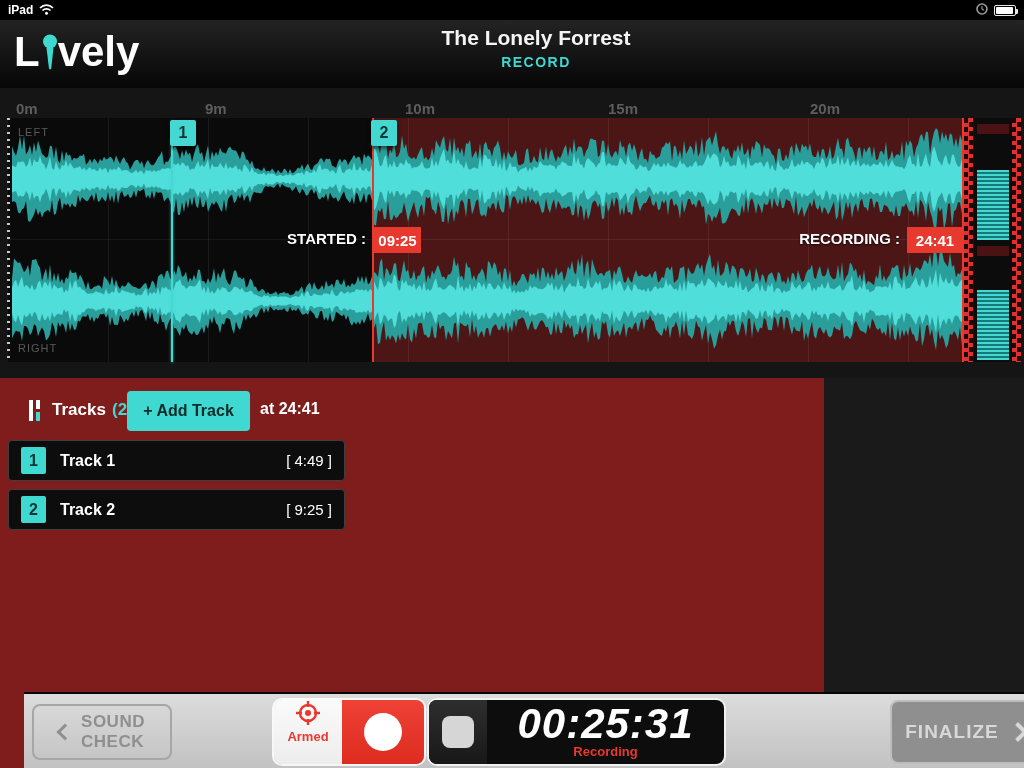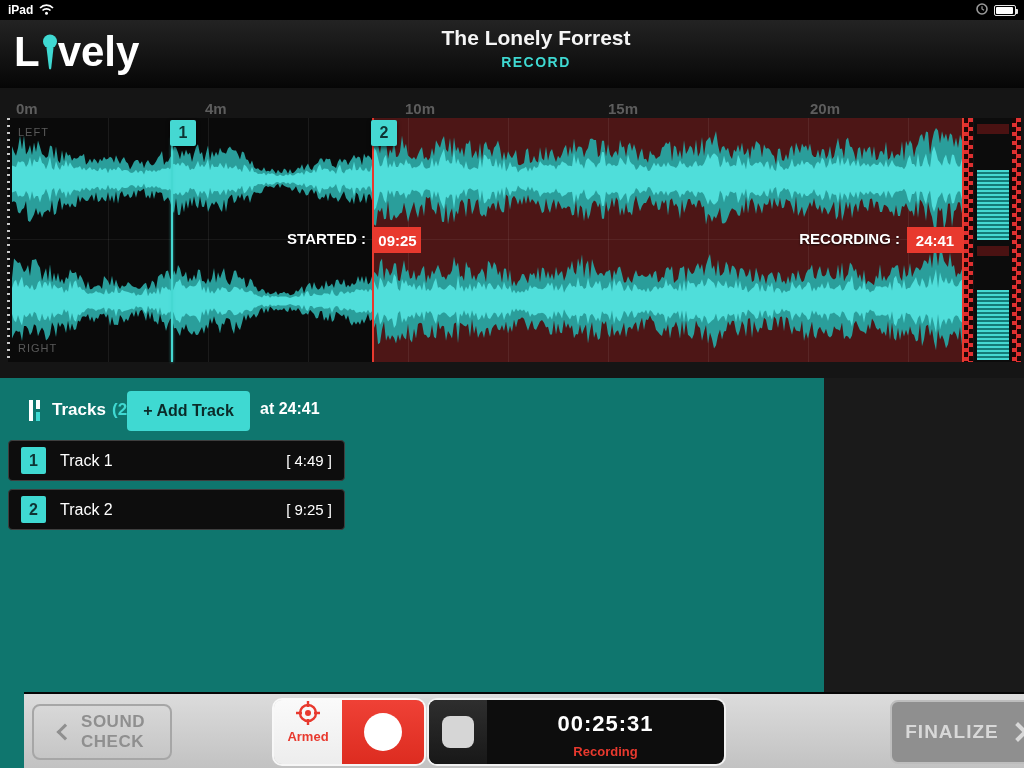--- a/index.html
+++ b/index.html
@@ -1,18 +1,18 @@
 <!DOCTYPE html>
 <html><head>
 <meta charset="utf-8">
 <style>
   * { margin:0; padding:0; box-sizing:border-box; }
   html,body { width:1024px; height:768px; background:#1a1a1a; overflow:hidden;
               font-family:"Liberation Sans", sans-serif; }
-  .app { position:relative; width:824px; height:768px; background:#0f766e; }
+  .app { position:relative; width:824px; height:768px; background:#7f1d1d; }
 
   
   .statusbar { position:absolute; left:0; top:0; width:1024px; height:20px; background:#000;
                display:flex; align-items:center; justify-content:space-between; padding:0 8px; }
   .sb-left, .sb-right { display:flex; align-items:center; gap:6px; }
   .sb-device { color:#fff; font-size:12px; font-weight:700; }
   .battery { width:22px; height:11px; border:1px solid #e8e8e8; border-radius:2px; position:relative; }
   .battery .fill { position:absolute; left:1px; top:1px; bottom:1px; width:17px; background:#fff; border-radius:1px; }
   .battery .nub { position:absolute; right:-3px; top:3px; width:2px; height:5px; background:#e8e8e8; border-radius:0 1px 1px 0; }
 
@@ -64,21 +64,21 @@
   .tracks-count { position:absolute; left:112px; top:12px; color:#3fd9d2; font-size:17px; font-weight:700; }
   .add-track-btn { position:absolute; left:127px; top:3px; width:123px; height:40px; background:#3fd9d2;
                    border:none; border-radius:4px; color:#0b2b29; font-size:16px; font-weight:700; cursor:pointer; }
   .at-label { position:absolute; left:260px; top:12px; color:#fff; font-size:16px; font-weight:700; }
 
   
   .track-row { position:absolute; left:8px; width:337px; height:41px; background:#0d0d0d;
                border:1px solid #3e3e3e; border-radius:4px; display:flex; align-items:center; padding:0 12px; }
   .track-row .num { width:25px; height:27px; background:#3fd9d2; border-radius:2px; color:#0e3434;
                     font-size:16px; font-weight:700; display:flex; align-items:center; justify-content:center; margin-right:14px; }
-  .track-row .tname { color:#fff; font-size:16px; font-weight:400; flex:1; }
+  .track-row .tname { color:#fff; font-size:16px; font-weight:700; flex:1; }
   .track-row .tdur { color:#fff; font-size:15px; font-weight:400; }
 
   
   .transport { position:absolute; left:4px; top:692px; width:1024px; height:76px;
                background:linear-gradient(#dcdcdc,#c2c2c2); border-top:2px solid #050505;margin-left:20px; }
   .sound-check { position:absolute; left:8px; top:10px; width:140px; height:56px; background:transparent;
                  border:2px solid #a6a6a6; border-radius:8px; color:#8f8f8f; font-size:17px; font-weight:700;
                  display:flex; align-items:center; justify-content:center; gap:10px; cursor:pointer;
                  font-family:"Liberation Sans", sans-serif; letter-spacing:0.5px; }
   .chev { width:12px; height:12px; border-left:3px solid currentColor; border-bottom:3px solid currentColor; display:inline-block; }
@@ -92,21 +92,21 @@
   .armed-label { color:#e8392e; font-size:13px; font-weight:600; }
   .record-pane { width:82px; height:64px; background:linear-gradient(#ef4136,#dd2c20); border:none;
                  display:flex; align-items:center; justify-content:center; cursor:pointer; }
   .record-dot { width:38px; height:38px; border-radius:50%; background:#fff; }
   .timer-panel { position:absolute; left:405px; top:6px; width:295px; height:64px; background:#0d0d0d;
                  border-radius:8px; box-shadow:0 0 0 2px #f2f2f2; display:flex; overflow:hidden; }
   .stop-pane { width:58px; height:64px; background:linear-gradient(#2e2e2e,#181818); display:flex;
                align-items:center; justify-content:center; border:none; cursor:pointer; }
   .stop-square { width:32px; height:32px; background:#d6d6d6; border-radius:8px; }
   .timer-main { flex:1; display:flex; flex-direction:column; align-items:center; justify-content:center; }
-  .timer-value { color:#fff; font-size:22px; font-weight:700; letter-spacing:1px; line-height:36px; }
+  .timer-value { color:#fff; font-size:42px; font-weight:700; letter-spacing:1px; line-height:36px;font-style:italic; }
   .timer-status { color:#e8392e; font-size:13px; font-weight:600; margin-top:2px; }
   .finalize { position:absolute; left:866px; top:6px; width:150px; height:64px; background:#8f8f8f;
               border:2px solid #bdbdbd; border-radius:8px; color:#d8d8d8; font-size:19px; font-weight:700;
               letter-spacing:1px; display:flex; align-items:center; justify-content:center; gap:12px; cursor:pointer;
               font-family:"Liberation Sans", sans-serif; }
   .finalize .chev { border-width:4px; width:14px; height:14px; }
 </style>
 </head>
 <body>
 
@@ -147,21 +147,21 @@
       <span>vely</span>
     </div>
     <div class="title-wrap">
       <div class="page-title">The Lonely Forrest</div>
       <div class="mode-label">RECORD</div>
     </div>
   </div>
 
   <div class="wavepanel">
     <span class="tl-label" style="left:16px">0m</span>
-    <span class="tl-label" style="left:205px">4m</span>
+    <span class="tl-label" style="left:205px">9m</span>
     <span class="tl-label" style="left:405px">10m</span>
     <span class="tl-label" style="left:608px">15m</span>
     <span class="tl-label" style="left:810px">20m</span>
 
     <div class="wavearea" id="wave-area">
       <div class="wave-bg"></div>
       <div class="rec-region"></div>
       <div id="gridlines">
           <div class="gridline" style="left: 108px;"></div>
           <div class="gridline" style="left: 208px;"></div>

